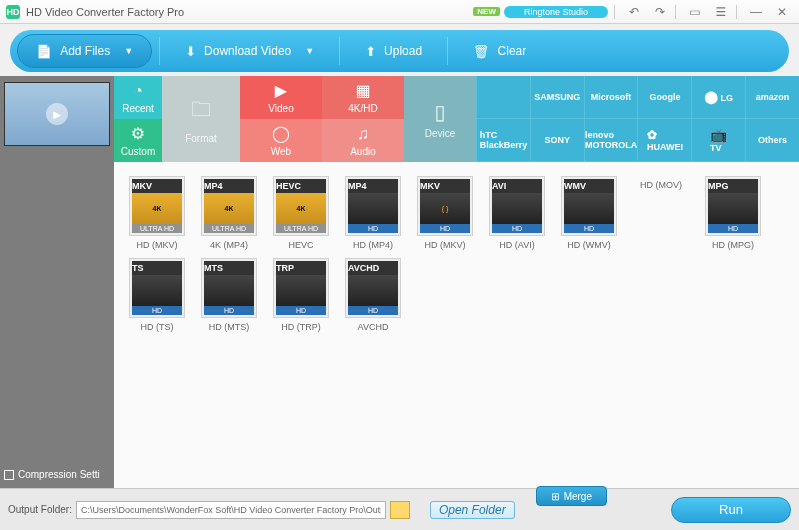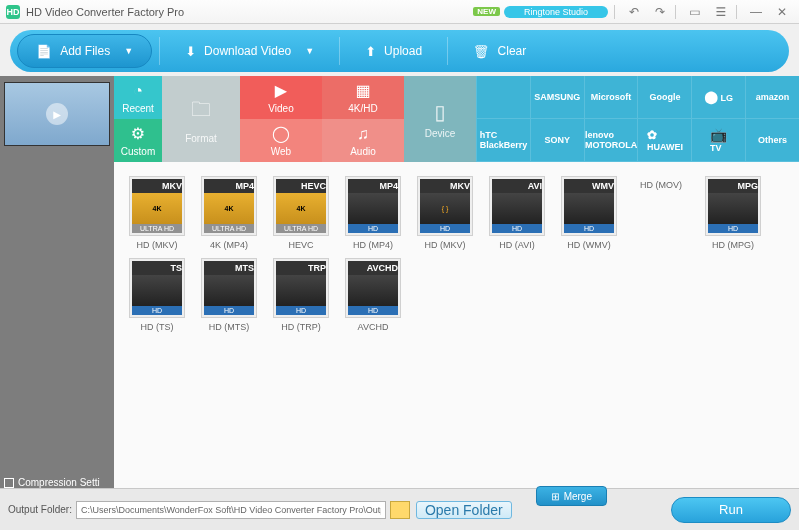--- a/index.html
+++ b/index.html
@@ -20,21 +20,21 @@
 .tbtn.add { background:linear-gradient(#3fb6e8,#1d95cf); border:1px solid #1788c2; }
 .tbtn .ticon { margin-right:8px; font-size:13px; }
 .tbtn .caret { margin-left:14px; font-size:9px; }
 .toolbar .divider { width:1px; height:28px; background:rgba(255,255,255,.3); margin:0 4px; }
 
 
 .main { position:absolute; top:76px; left:0; right:0; bottom:42px; display:flex; }
 .left { width:114px; background:#7d7d7d; position:relative; }
 .thumb { margin:6px 4px; height:64px; background:linear-gradient(#a8c8e2,#7fa8cd); border:1px solid #333; display:flex; align-items:center; justify-content:center; }
 .thumb .play { width:22px; height:22px; border-radius:50%; background:rgba(255,255,255,.5); display:flex; align-items:center; justify-content:center; color:#fff; font-size:10px; }
-.left .comp { position:absolute; bottom:0; left:4px; color:#fff; font-size:10px; display:flex; align-items:center; }
+.left .comp { position:absolute; bottom:8px; left:4px; color:#fff; font-size:10px; display:flex; align-items:center; }
 .left .chk { width:10px; height:10px; border:1px solid #fff; margin-right:4px; }
 
 .right { flex:1; display:flex; flex-direction:column; background:#fafafa; }
 
 
 .catbar { height:86px; display:flex; }
 .catcol { display:flex; flex-direction:column; }
 .catcell { flex:1; display:flex; flex-direction:column; align-items:center; justify-content:center; color:#fff; font-size:10px; cursor:pointer; }
 .catcell .cicon { font-size:16px; margin-bottom:3px; }
 .catwide { display:flex; flex-direction:column; align-items:center; justify-content:center; color:rgba(255,255,255,.85); font-size:10px; cursor:pointer; }
@@ -53,31 +53,31 @@
 .col-device { width:72px; background:#7fb6bd; }
 
 .brandgrid { flex:1; background:#3eb4d6; display:grid; grid-template-columns:repeat(6,1fr); grid-template-rows:1fr 1fr; }
 .brandcell { display:flex; align-items:center; justify-content:center; color:#fff; font-size:9px; border-left:1px solid rgba(255,255,255,.15); border-bottom:1px solid rgba(255,255,255,.15); cursor:pointer; }
 .brandcell span { text-align:left;font-weight:bold; }
 
 
 .fgrid { flex:1; padding:14px 10px; display:flex; flex-wrap:wrap; align-content:flex-start; gap:8px 6px; overflow:auto; background:#fafafa; }
 .fitem { width:66px; display:flex; flex-direction:column; align-items:center; cursor:pointer; }
 .ficon { width:56px; height:60px; background:#eee; border:1px solid #d0d0d0; display:flex; flex-direction:column; align-items:center; justify-content:flex-start; padding:2px; position:relative; }
-.fbadge { width:100%; background:#333; color:#fff; font-size:9px; font-weight:bold; text-align:right; padding:2px 0; }
+.fbadge { width:100%; background:#333; color:#fff; font-size:9px; font-weight:bold; text-align:left; padding:2px 0; }
 .fmid { flex:1; width:100%; background:linear-gradient(#444,#222); display:flex; align-items:center; justify-content:center; color:#ffb020; font-size:7px; }
 .fbot { width:100%; font-size:7px; text-align:center; background:#919191; color:#fff; padding:1px 0; }
 .fbot.hd { background:#2b6fb5; }
 .flabel { font-size:9px; color:#666; margin-top:4px; text-align:center; }
 
 
 .bottom { position:absolute; left:0; right:0; bottom:0; height:42px; background:#e9e9e9; border-top:1px solid #c8c8c8; display:flex; align-items:center; padding:0 8px; font-size:10px; color:#555; }
 .bottom .path { flex:0 0 auto; width:310px; height:18px; border:1px solid #b0b0b0; background:#fff; font-size:9px; padding:0 4px; color:#666; margin:0 4px; }
 .bottom .fold { width:20px; height:18px; background:#ffd96b; border:1px solid #c9a83e; cursor:pointer; }
-.bottom .openf { height:18px; border:1px solid #6fb8e0; background:linear-gradient(#eaf6fc,#cfeaf7); color:#2a7aaa; font-size:14px; padding:0 8px; border-radius:3px; margin-left:6px; cursor:pointer; }
+.bottom .openf { height:18px; border:1px solid #6fb8e0; background:linear-gradient(#eaf6fc,#cfeaf7); color:#2a7aaa; font-size:12px; padding:0 8px; border-radius:3px; margin-left:20px; cursor:pointer;font-style:italic; }
 .bottom .merge { position:absolute; right:192px; bottom:24px; height:20px; background:linear-gradient(#3cb2e4,#2291c9); color:#fff; font-size:10px; padding:0 14px; border-radius:4px; border:1px solid #1a7fb3; display:flex; align-items:center; cursor:pointer; }
 .bottom .run { margin-left:auto; width:120px; height:26px; background:linear-gradient(#4cc6f2,#28a2db); border:1px solid #1c8cc4; border-radius:13px; color:#fff; font-size:13px; display:flex; align-items:center; justify-content:center; cursor:pointer;text-align:right; }
 
 .uhd { background:linear-gradient(#e8b030,#c8901c)!important; color:#000!important; font-weight:bold; }
 </style>
 </head>
 <body>
 
 <div class="titlebar">
   <div class="logo">HD</div>

